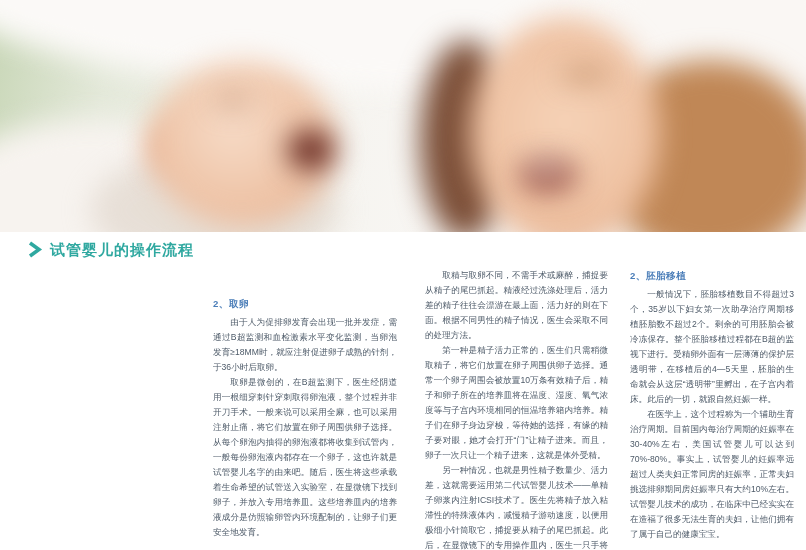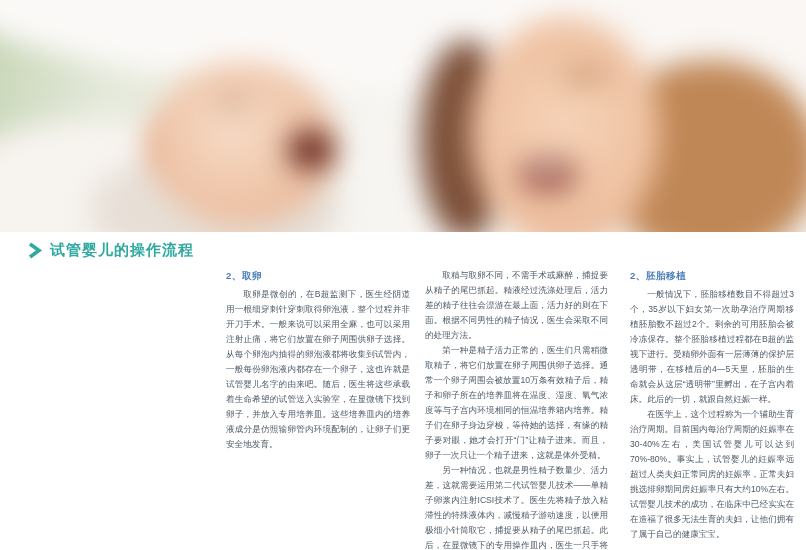--- a/index.html
+++ b/index.html
@@ -19,29 +19,29 @@
   .baby-mouth{left:288px;top:130px;width:46px;height:40px;background:radial-gradient(circle at 50% 45%,#7c352a 0%,#5a231c 70%);filter:blur(2px);}
   .baby-eye{left:218px;top:96px;width:30px;height:10px;background:#b98a6e;filter:blur(3px);}
   .mom-hair-dark{left:420px;top:40px;width:90px;height:200px;background:#7c4f38;filter:blur(14px);}
   .mom-hair{left:600px;top:60px;width:220px;height:200px;background:#c08756;filter:blur(16px);}
   .mom-face{left:470px;top:18px;width:190px;height:230px;background:radial-gradient(circle at 50% 45%,#f6d3b8 0%,#eec0a0 60%,#e0a987 100%);filter:blur(6px);}
   .mom-smile{left:520px;top:160px;width:56px;height:30px;background:#8a3a30;filter:blur(3px);}
   .mom-teeth{left:526px;top:162px;width:42px;height:12px;background:#f6efe8;filter:blur(1.5px);border-radius:40%;}
   .mom-brow{left:560px;top:70px;width:50px;height:10px;background:#b07b52;filter:blur(3px);}
 
   
-  .title-row{position:absolute;left:26px;top:241px;display:flex;align-items:center;gap:7px;}
+  .title-row{position:absolute;left:26px;top:241px;display:flex;gap:7px;}
   .title-row svg{display:block;}
   .page-title{font-size:15px;font-weight:bold;letter-spacing:1px;}
 
   .col{position:absolute;top:268px;font-size:8.6px;line-height:15px;text-align:justify;}
   .col h3{margin:0 0 4px 0;font-size:9.6px;font-weight:bold;letter-spacing:.5px;}
   .col p{margin:0;text-indent:2em;}
   #col1{left:22px;width:173px;}
-  #col2{left:226px;width:184px;}
+  #col2{left:213px;width:184px;margin-top:28px;}
   #col3{left:425px;width:183px;}
   #col4{left:630px;width:164px;}
 </style>
 </head>
 <body>
 
 <div id="page">
 
   <div class="hero">
     <div class="blob duvet-top"></div>
@@ -63,20 +63,21 @@
   <div class="title-row">
     <svg width="17" height="17" viewBox="0 0 17 17">
       <polyline points="4,2 13,8.5 4,15" fill="none" stroke="#2fa8a0" stroke-width="3.6"></polyline>
     </svg>
     <span class="page-title" style="color:#2fa8a0">试管婴儿的操作流程</span>
   </div>
 
 
   <div class="col" id="col2" style="color:#4e5b69">
     <h3 style="color:#4a7db8">2、取卵</h3>
+    <p>由于人为促排卵发育会出现一批并发症，需通过B超监测和血检激素水平变化监测，当卵泡发育≥18MM时，就应注射促进卵子成熟的针剂，于36小时后取卵。</p>
     <p>取卵是微创的，在B超监测下，医生经阴道用一根细穿刺针穿刺取得卵泡液，整个过程并非开刀手术。一般来说可以采用全麻，也可以采用注射止痛，将它们放置在卵子周围供卵子选择。从每个卵泡内抽得的卵泡液都将收集到试管内，一般每份卵泡液内都存在一个卵子，这也许就是试管婴儿名字的由来吧。随后，医生将这些承载着生命希望的试管送入实验室，在显微镜下找到卵子，并放入专用培养皿。这些培养皿内的培养液成分是仿照输卵管内环境配制的，让卵子们更安全地发育。</p>
   </div>
 
   <div class="col" id="col3" style="color:#4e5b69">
     <p>取精与取卵不同，不需手术或麻醉，捕捉要从精子的尾巴抓起。精液经过洗涤处理后，活力差的精子往往会漂游在最上面，活力好的则在下面。根据不同男性的精子情况，医生会采取不同的处理方法。</p>
     <p>第一种是精子活力正常的，医生们只需稍微取精子，将它们放置在卵子周围供卵子选择。通常一个卵子周围会被放置10万条有效精子后，精子和卵子所在的培养皿将在温度、湿度、氧气浓度等与子宫内环境相同的恒温培养箱内培养。精子们在卵子身边穿梭，等待她的选择，有缘的精子要对眼，她才会打开“门”让精子进来。而且，卵子一次只让一个精子进来，这就是体外受精。</p>
     <p>另一种情况，也就是男性精子数量少、活力差，这就需要运用第二代试管婴儿技术——单精子卵浆内注射ICSI技术了。医生先将精子放入粘滞性的特殊液体内，减慢精子游动速度，以便用极细小针筒取它，捕捉要从精子的尾巴抓起。此后，在显微镜下的专用操作皿内，医生一只手将卵子固定，另一只手则将装有精子的极小针管刺入卵子，完成授精。</p>
 
   </div>
 

